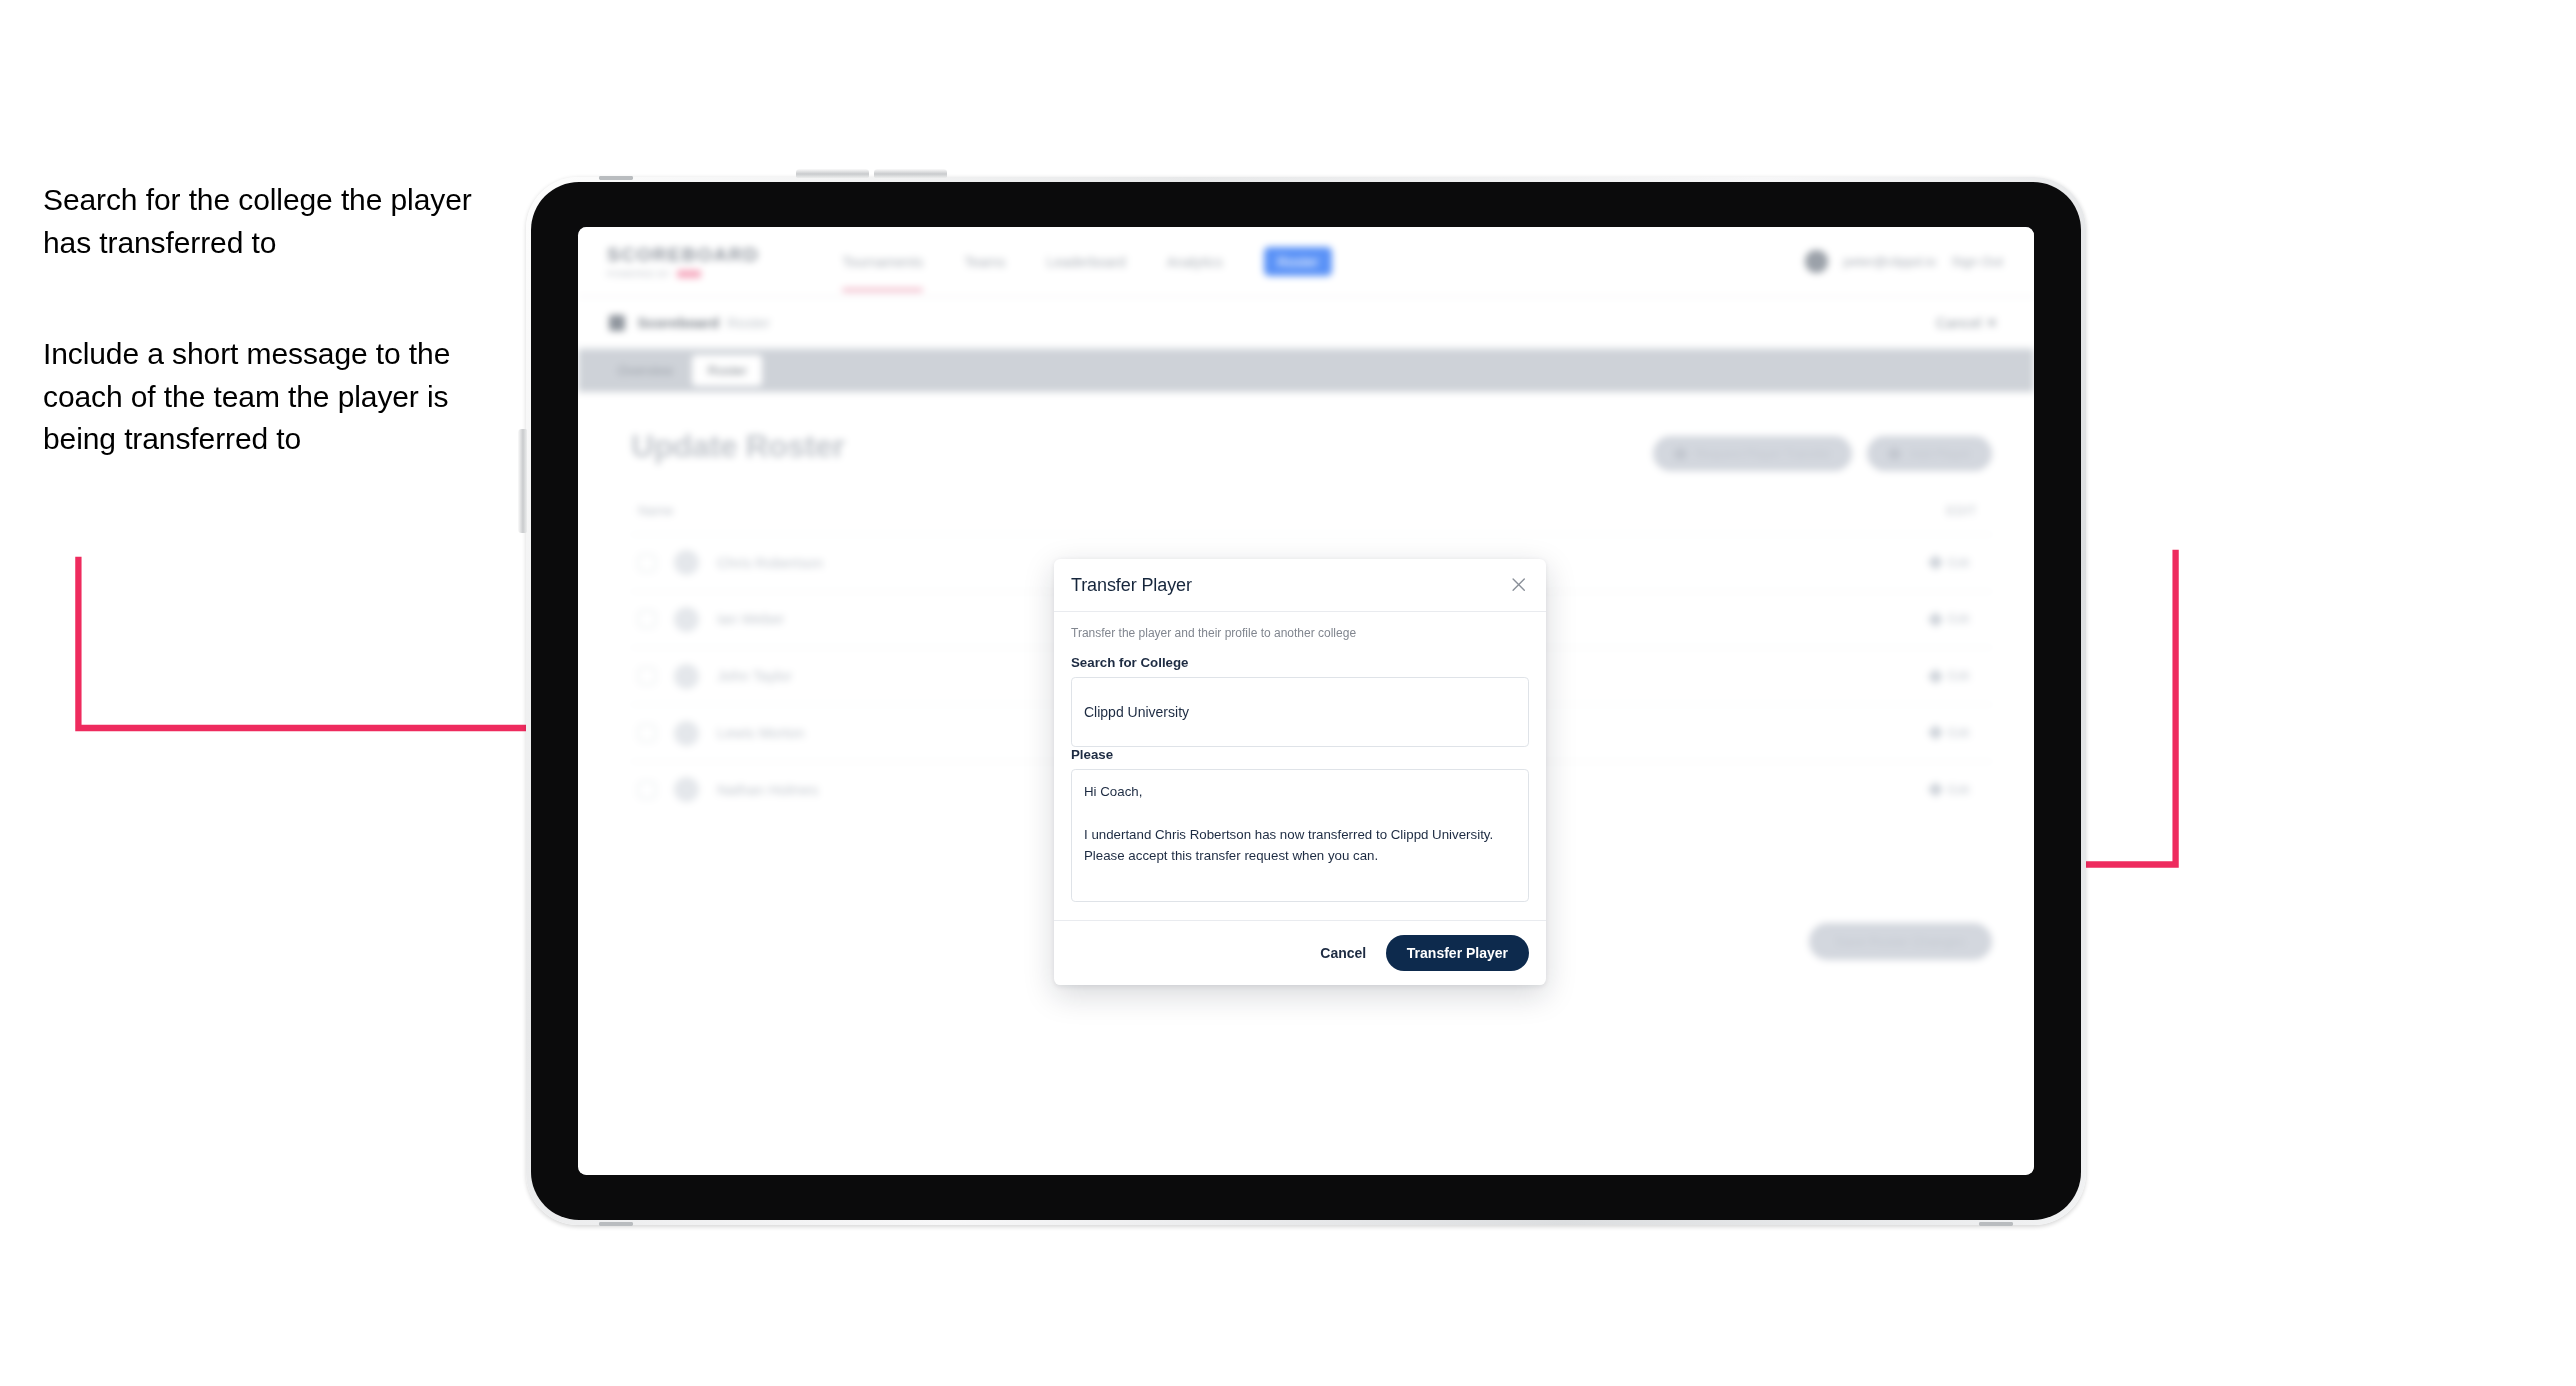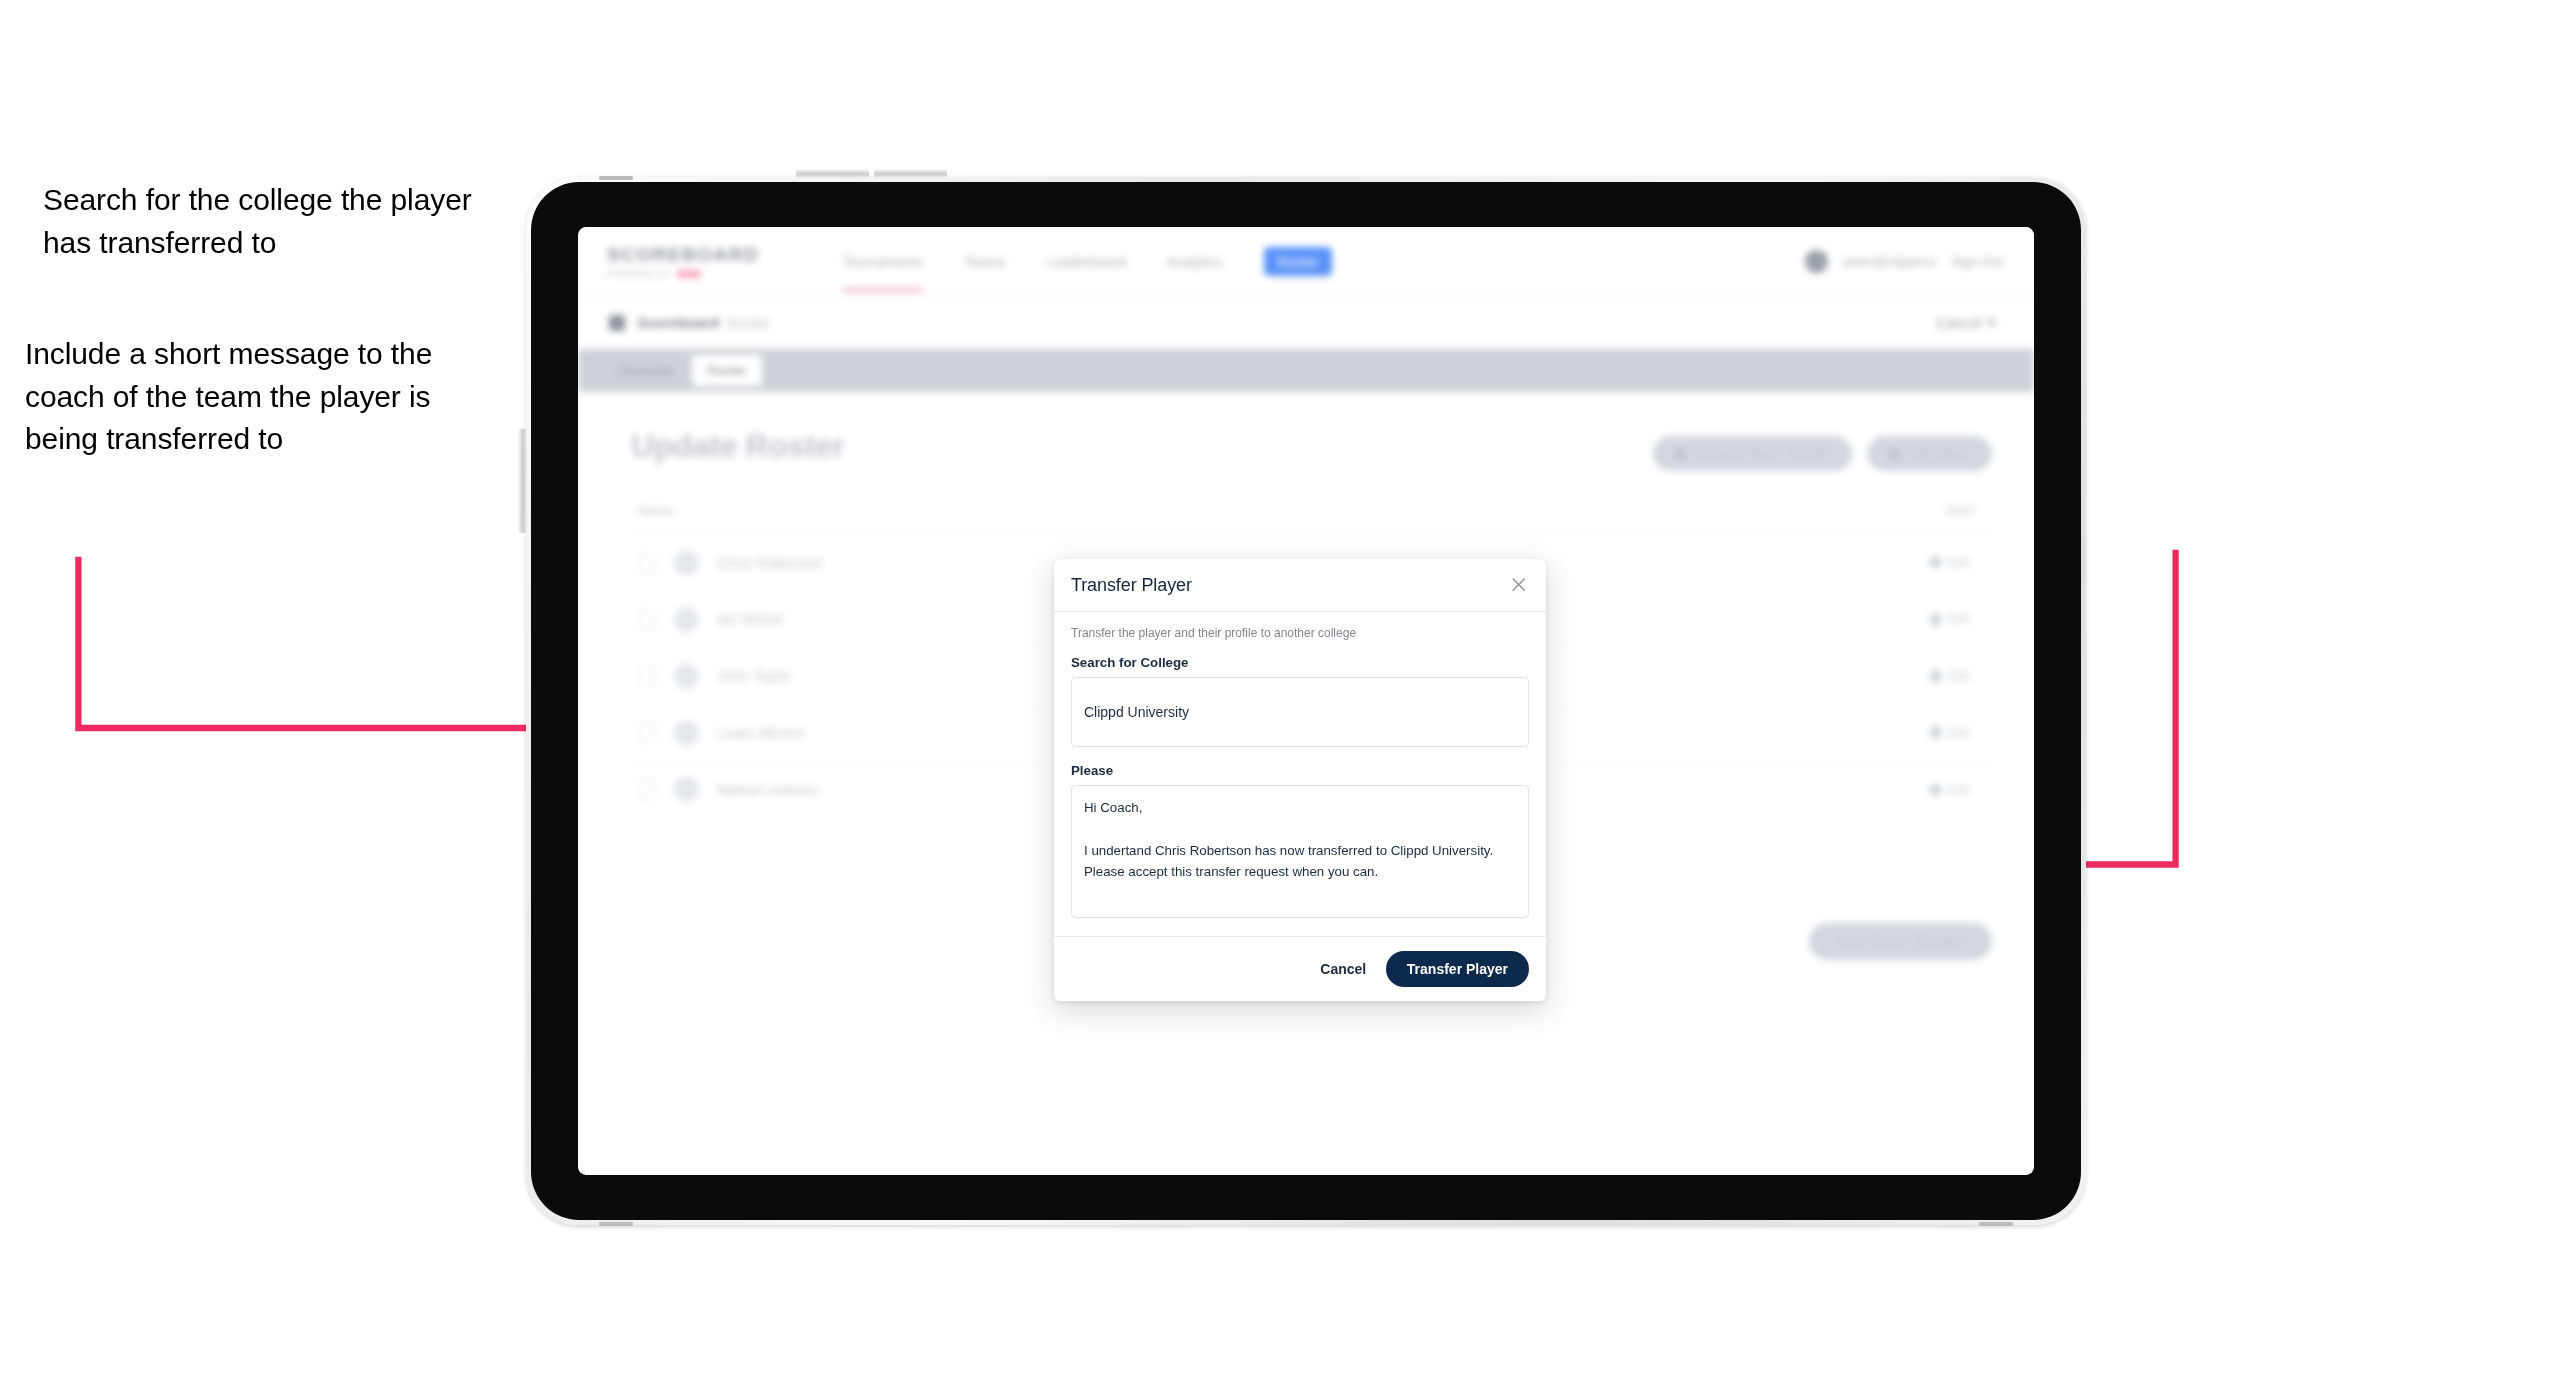--- a/index.html
+++ b/index.html
@@ -24,21 +24,21 @@
   
   .annot {
     position: absolute;
     color: #000000;
     font-size: 30px;
     line-height: 1.42;
     letter-spacing: -0.1px;
     font-weight: 400;
   }
   #annot-left-1 { left: 43px; top: 179px; width: 448px; }
-  #annot-left-2 { left: 25px; top: 333px; width: 434px; }
+  #annot-left-2 { left: 43px; top: 333px; width: 434px; }
   #annot-right-1 { left: 2125px; top: 479px; width: 448px; white-space: nowrap; }
   .annot b { font-weight: 700; }
 
   
   .connector { position: absolute; }
   .connector svg { display: block; overflow: visible; }
 
   
   #tablet {
     position: absolute;
@@ -219,21 +219,21 @@
   #modal-close svg { display: block; }
 
   #modal-body { padding: 14px 17px 18px 17px; }
   #modal-desc { font-size: 12px; color: #81868f; margin-bottom: 15.4px; }
   .field-label { font-size: 13.3px; color: #1d2b42; font-weight: 600; margin-bottom: 7px; }
   .field-input {
     width: 100%; border: 0.7px solid #dfe3e8; border-radius: 4.2px;
     padding: 26px 12px; font-size: 14px; color: #1d2b42;
     font-family: "Liberation Sans", sans-serif; background: #fff;
   }
-  #college-field { margin-bottom: 16px; }
+  #college-field { margin-bottom: 0; }
   #message-box {
     width: 100%; height: 133px; border: 0.7px solid #dfe3e8; border-radius: 4.2px;
     padding: 10.5px 12px; font-size: 13.3px; color: #1d2b42; line-height: 1.62;
     font-family: "Liberation Sans", sans-serif; background: #fff;
     overflow: hidden; white-space: pre-wrap;
   }
   #modal-foot {
     display: flex; align-items: center; justify-content: flex-end; gap: 19.6px;
     padding: 14px 17px; border-top: 0.7px solid #e9ebef;
   }

